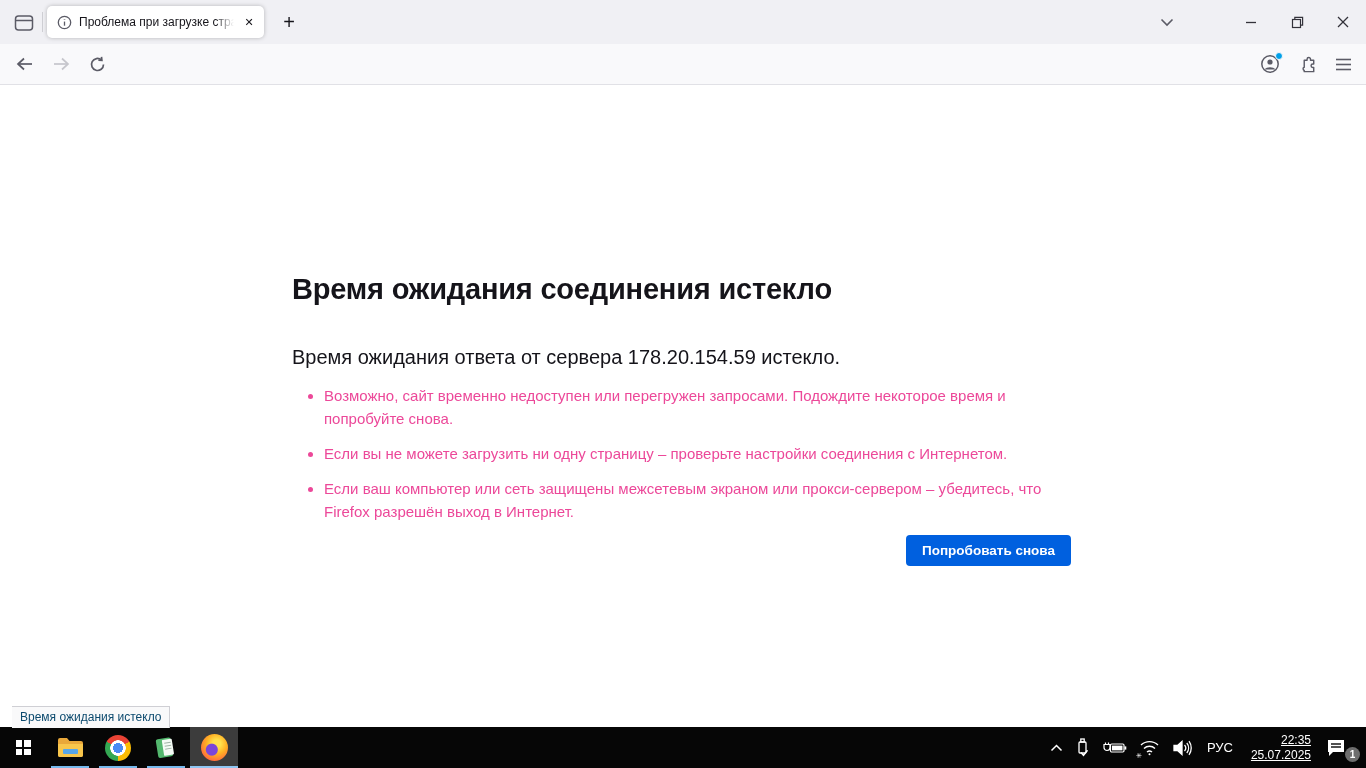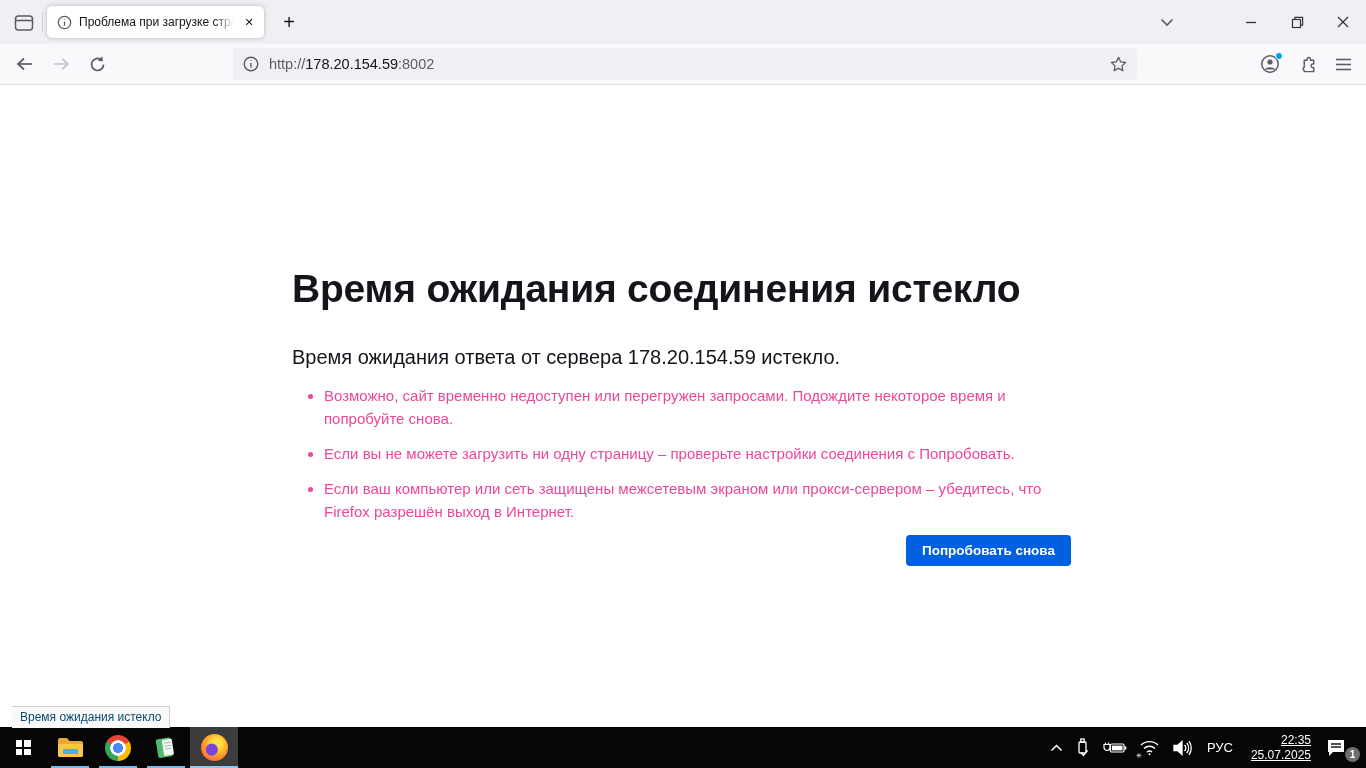--- a/index.html
+++ b/index.html
@@ -79,21 +79,21 @@
   .btn-account { left:1255px; }
   .btn-ext { left:1293px; }
   .btn-menu { left:1328px; }
   .acct-dot {
     position:absolute; right:2px; top:2px; width:8px; height:8px; border-radius:50%;
     background:#00a0e9; border:1.5px solid #f9f9fb;
   }
   
   .page-content { position:absolute; left:0; top:85px; width:1366px; height:642px; background:#fff; }
   .err-col { position:absolute; left:292px; top:185px; width:779px; }
-  .err-title { font-size:39px; font-weight:700; letter-spacing:-0.2px; line-height:38px; color:#15141a; }
+  .err-title { font-size:29px; font-weight:700; letter-spacing:-0.2px; line-height:38px; color:#15141a; }
   .err-desc { margin-top:38px; font-size:20px; line-height:22px; color:#15141a; }
   .err-list { margin-top:16px; padding-left:32px; }
   .err-list li { font-size:15px; line-height:23px; margin-bottom:12px; max-width:722px; color:#ec4899; }
   .btn-row { text-align:right; }
   .retry-btn {
     display:inline-block; background:#0060df; color:#fff; border:none; border-radius:4px;
     font-family:"Liberation Sans",sans-serif; font-size:13.5px; font-weight:700;
     padding:8px 16px; cursor:pointer;
   }
   
@@ -203,33 +203,20 @@
         <polyline points="10,1.5 16,7 10,12.5"></polyline>
     </svg>
   </div>
   <div class="nav-btn nav-reload">
     <svg width="17" height="17" viewBox="0 0 17 17" fill="none" stroke="#5b5b66" stroke-width="1.7">
       <path d="M14.5 8.5 a6 6 0 1 1 -2 -4.5"></path>
       <polyline points="12.5,0.8 12.9,4.3 9.4,4.1" fill="none"></polyline>
     </svg>
   </div>
 
-  <div class="urlbar">
-    <svg width="16" height="16" viewBox="0 0 16 16" fill="none" stroke="#5b5b66" stroke-width="1.4">
-      <circle cx="8" cy="8" r="6.8"></circle>
-      <line x1="8" y1="7" x2="8" y2="11.5"></line>
-      <line x1="8" y1="4.4" x2="8" y2="5.1" stroke-width="1.9"></line>
-    </svg>
-    <span class="url-text"><span>http://</span><span class="url-host">178.20.154.59</span><span>:8002</span></span>
-    <span class="url-star">
-      <svg width="17" height="16" viewBox="0 0 18 17" fill="none" stroke="#5b5b66" stroke-width="1.4" stroke-linejoin="round">
-        <path d="M9 1.5 L11.3 6.2 16.5 6.9 12.7 10.5 13.6 15.6 9 13.2 4.4 15.6 5.3 10.5 1.5 6.9 6.7 6.2 Z"></path>
-      </svg>
-    </span>
-  </div>
 
   <div class="tb-right-btn btn-account">
     <svg width="20" height="20" viewBox="0 0 20 20" fill="none" stroke="#5b5b66" stroke-width="1.5">
       <circle cx="10" cy="10" r="8.2"></circle>
       <circle cx="10" cy="8" r="2.6" fill="#5b5b66" stroke="none"></circle>
       <path d="M4.5 15.5 a6.5 5 0 0 1 11 0" fill="#5b5b66" stroke="none"></path>
     </svg>
     <span class="acct-dot"></span>
   </div>
 
@@ -247,21 +234,21 @@
     </svg>
   </div>
 </div>
 
 <div class="page-content">
   <div class="err-col">
     <div class="err-title">Время ожидания соединения истекло</div>
     <div class="err-desc">Время ожидания ответа от сервера 178.20.154.59 истекло.</div>
     <ul class="err-list">
       <li>Возможно, сайт временно недоступен или перегружен запросами. Подождите некоторое время и попробуйте снова.</li>
-      <li>Если вы не можете загрузить ни одну страницу – проверьте настройки соединения с Попробовать.</li>
+      <li>Если вы не можете загрузить ни одну страницу – проверьте настройки соединения с Интернетом.</li>
       <li>Если ваш компьютер или сеть защищены межсетевым экраном или прокси-сервером – убедитесь, что Firefox разрешён выход в Интернет.</li>
     </ul>
     <div class="btn-row">
       <button class="retry-btn">Попробовать снова</button>
     </div>
   </div>
 </div>
 
 <div class="status-tip">Время ожидания истекло</div>
 

